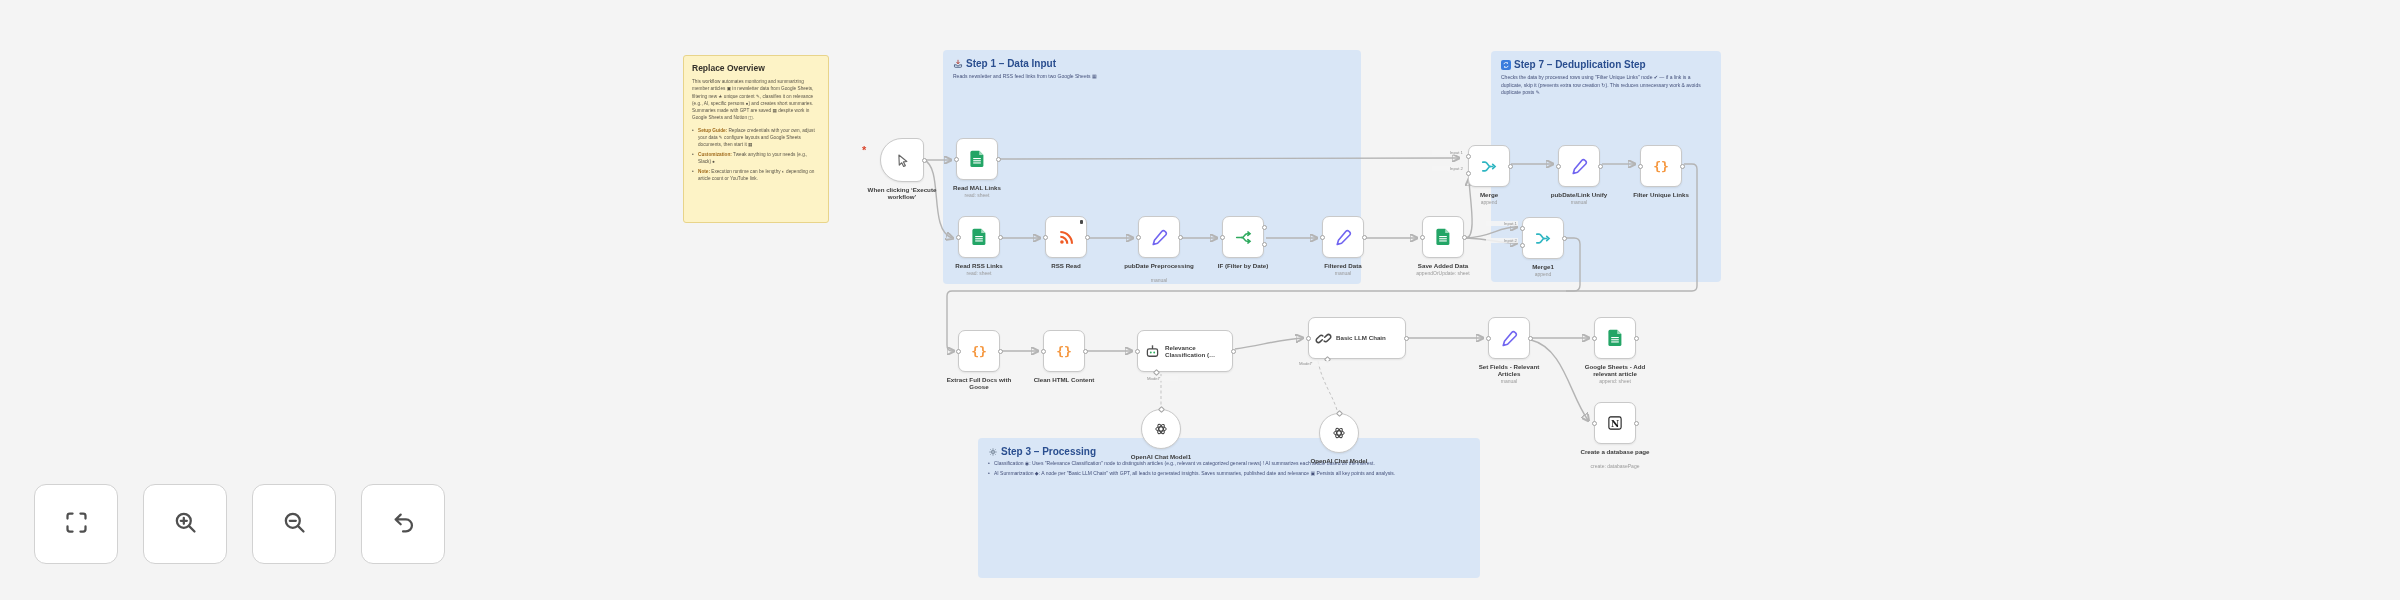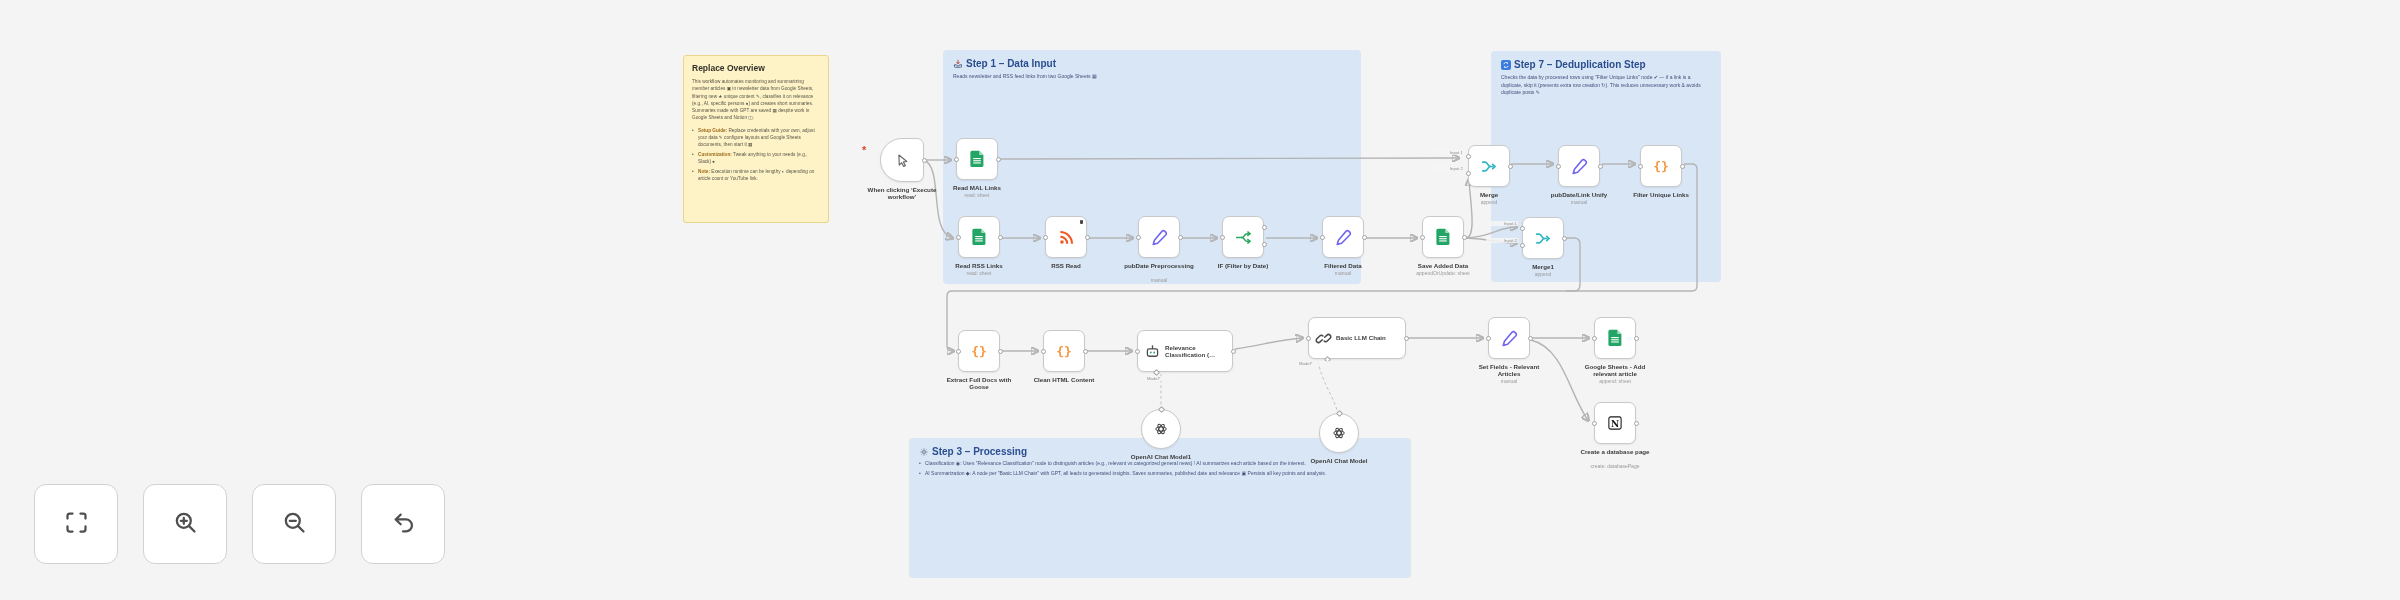--- a/index.html
+++ b/index.html
@@ -90,21 +90,21 @@
             <rect width="24" height="24" rx="5" fill="#3b7ddd"></rect>
             <path d="M7 10a5 5 0 0 1 9-1.8M17 14a5 5 0 0 1-9 1.8" stroke="#fff" stroke-width="2" fill="none"></path>
             <path d="M16.6 4.8v3.6H13M7.4 19.2v-3.6H11" fill="#fff"></path>
           </svg>
         </span>
       <span>Step 7 – Deduplication Step</span>
     </div>
     <div class="sec-body" style="width:205px;">Checks the data by processed rows using "Filter Unique Links" node ✔ — if a link is a duplicate, skip it (prevents extra row creation ↻). This reduces unnecessary work &amp; avoids duplicate posts ✎</div>
   </div>
 
-  <div class="section s3" style="left:909px;top:438px;width:502px;height:140px;">
+  <div class="section s3" style="left:978px;top:438px;width:502px;height:140px;">
     <div class="sec-title">
       <span class="sec-ico">
           <svg viewBox="0 0 24 24" width="10" height="10" fill="none" stroke="#5a6b7d" stroke-width="2">
             <circle cx="12" cy="12" r="3.4"></circle>
             <path d="M12 3.5v3M12 17.5v3M3.5 12h3M17.5 12h3M6 6l2.1 2.1M15.9 15.9 18 18M18 6l-2.1 2.1M8.1 15.9 6 18"></path>
           </svg>
         </span>
       <span>Step 3 – Processing</span>
     </div>
     <div class="sec-li" style="width:475px;">Classification ◉: Uses "Relevance Classification" node to distinguish articles (e.g., relevant vs categorized general news) ! AI summarizes each article based on the interest.</div>

